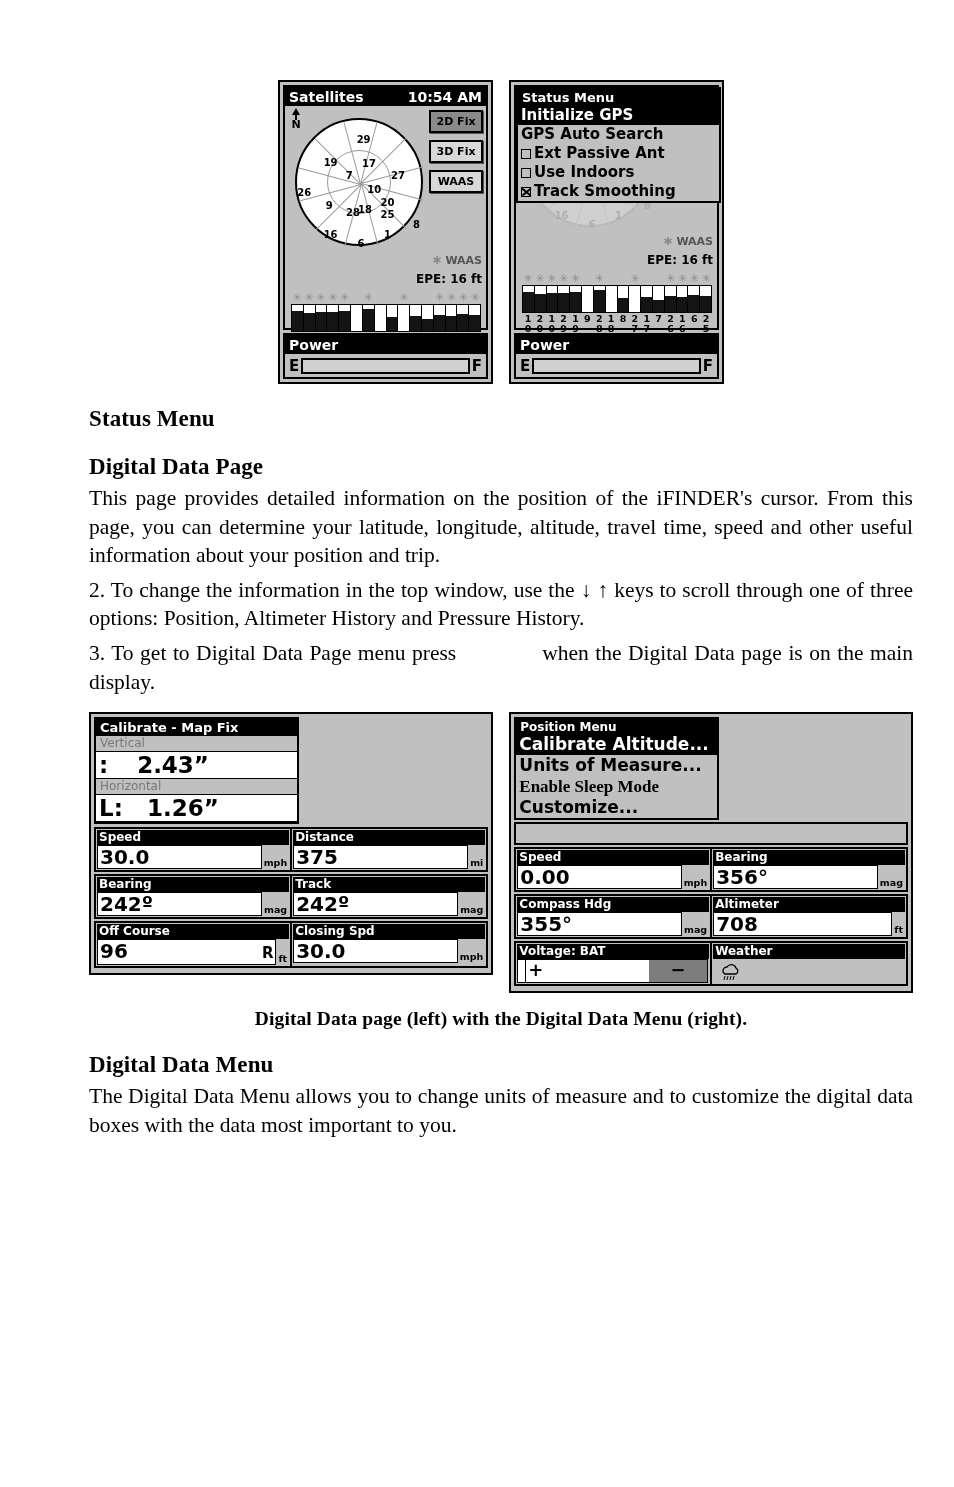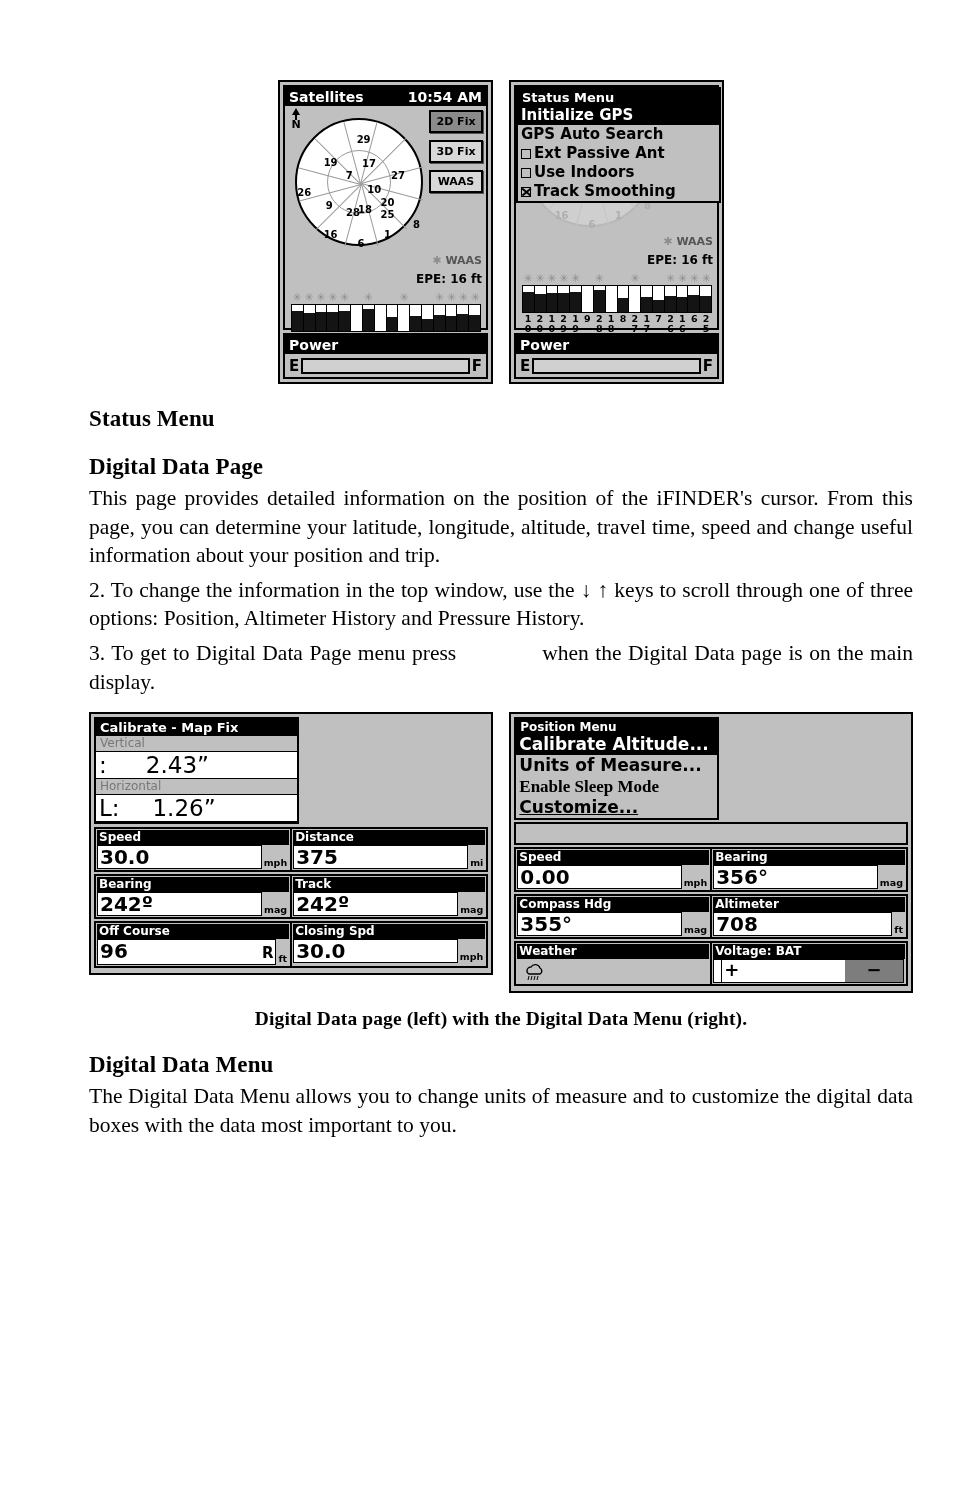--- a/index.html
+++ b/index.html
@@ -326,21 +326,21 @@
     padding: 0 4px;
     background: #c0c0c0;
     line-height: 15px;
     font-weight: normal;
   }
   .dd-bigval {
     background: #fff;
     border: 1px solid #000;
     border-left: none; border-right: none;
     font-size: 23px;
-    font-weight: normal;
+    font-weight: bold;
     line-height: 26px;
     padding-left: 3px;
     white-space: nowrap;
     overflow: hidden;
   }
   .dd-bigval .prefix { display: inline-block; min-width: 14px; }
   .dd-bigval .num { display:inline-block; min-width: 96px; text-align: right; }
 
   .dd-grid { display: flex; flex-wrap: wrap; }
   .dd-cell {
@@ -820,21 +820,21 @@
             <span class="ef">F</span>
           </div>
         </div>
       </div>
     </div>
 
 
     <h2 class="section">Status Menu</h2>
 
     <h2 class="section">Digital Data Page</h2>
-    <p class="body first">This page provides detailed information on the position of the iFINDER's cursor. From this page, you can determine your latitude, longitude, altitude, travel time, speed and change useful information about your position and trip.</p>
+    <p class="body first">This page provides detailed information on the position of the iFINDER's cursor. From this page, you can determine your latitude, longitude, altitude, travel time, speed and other useful information about your position and trip.</p>
 
 
     <p class="body">2. To change the information in the top window, use the ↓ ↑ keys to scroll through one of three options: Position, Altimeter History and Pressure History.</p>
 
     <p class="body"><span>3. To get to Digital Data Page menu press</span><span class="gap-blank"></span><span>when the Digital Data page is on the main display.</span></p>
 
     <div class="figure-row" style="margin-top:16px;">
 
       <div class="device">
         <div class="panel dd-screen dd-top">
@@ -918,21 +918,21 @@
           </div>
           <div class="menu-item sel" style="font-size:17px;line-height:19px;">
             <span>Calibrate Altitude...</span>
           </div>
           <div class="menu-item" style="font-size:17px;line-height:19px;">
             <span>Units of Measure...</span>
           </div>
           <div class="menu-item" style="font-size:17px;line-height:19px;font-family:Liberation Serif, serif;">
             <span>Enable Sleep Mode</span>
           </div>
-          <div class="menu-item" style="font-size:17px;line-height:19px;text-decoration:underline;">
+          <div class="menu-item" style="font-size:17px;line-height:19px;">
             <span>Customize...</span>
           </div>
         </div>
         <div class="dd-menu-blank"></div>
         <div class="dd-grid" id="dd-grid-right" style="margin-top:2px;">
             <div class="dd-cell">
               <div class="dd-cell-title">Speed</div>
               <div class="dd-cell-val">
                 <div class="dd-cell-num">
                   <span>0.00</span>
@@ -958,48 +958,48 @@
                 <div class="dd-unit">mag</div>
               </div>
             </div>
             <div class="dd-cell">
               <div class="dd-cell-title">Altimeter</div>
               <div class="dd-cell-val">
                 <div class="dd-cell-num">
                   <span>708</span>
                 </div>
                 <div class="dd-unit">ft</div>
+              </div>
+            </div>
+            <div class="dd-cell">
+              <div class="dd-cell-title">Voltage: BAT</div>
+              <div class="dd-cell-val">
+                <div class="volt-bar" style="flex: 1 1 0%;">
+                  <span class="vcap"></span>
+                  <span class="vplus">+</span>
+                  <span class="vminus">−</span>
+                </div>
               </div>
             </div>
             <div class="dd-cell">
               <div class="dd-cell-title">Weather</div>
               <div class="dd-cell-val">
                 <div class="weather-icon">
                   <svg width="26" height="22" viewBox="0 0 26 22">
                     <path d="M6 11 a4 4 0 0 1 4-4 a5 5 0 0 1 9 1 a3.4 3.4 0 0 1 0 6 H8 a3 3 0 0 1-2-3 z" fill="none" stroke="#000" stroke-width="1.4"></path>
                     <g stroke="#000" stroke-width="1">
                       <line x1="8" y1="16" x2="7" y2="20"></line>
                       <line x1="11" y1="16" x2="10" y2="20"></line>
                       <line x1="14" y1="16" x2="13" y2="20"></line>
                       <line x1="17" y1="16" x2="16" y2="20"></line>
                     </g>
                   </svg>
                 </div>
               </div>
             </div>
-            <div class="dd-cell">
-              <div class="dd-cell-title">Voltage: BAT</div>
-              <div class="dd-cell-val">
-                <div class="volt-bar" style="flex: 1 1 0%;">
-                  <span class="vcap"></span>
-                  <span class="vplus">+</span>
-                  <span class="vminus">−</span>
-                </div>
-              </div>
-            </div>
           </div>
       </div>
     </div>
 
     <div class="fig-caption">Digital Data page (left) with the Digital Data Menu (right).</div>
 
     <h2 class="section">Digital Data Menu</h2>
     <p class="body first">The Digital Data Menu allows you to change units of measure and to customize the digital data boxes with the data most important to you.</p>
 
   </div>

